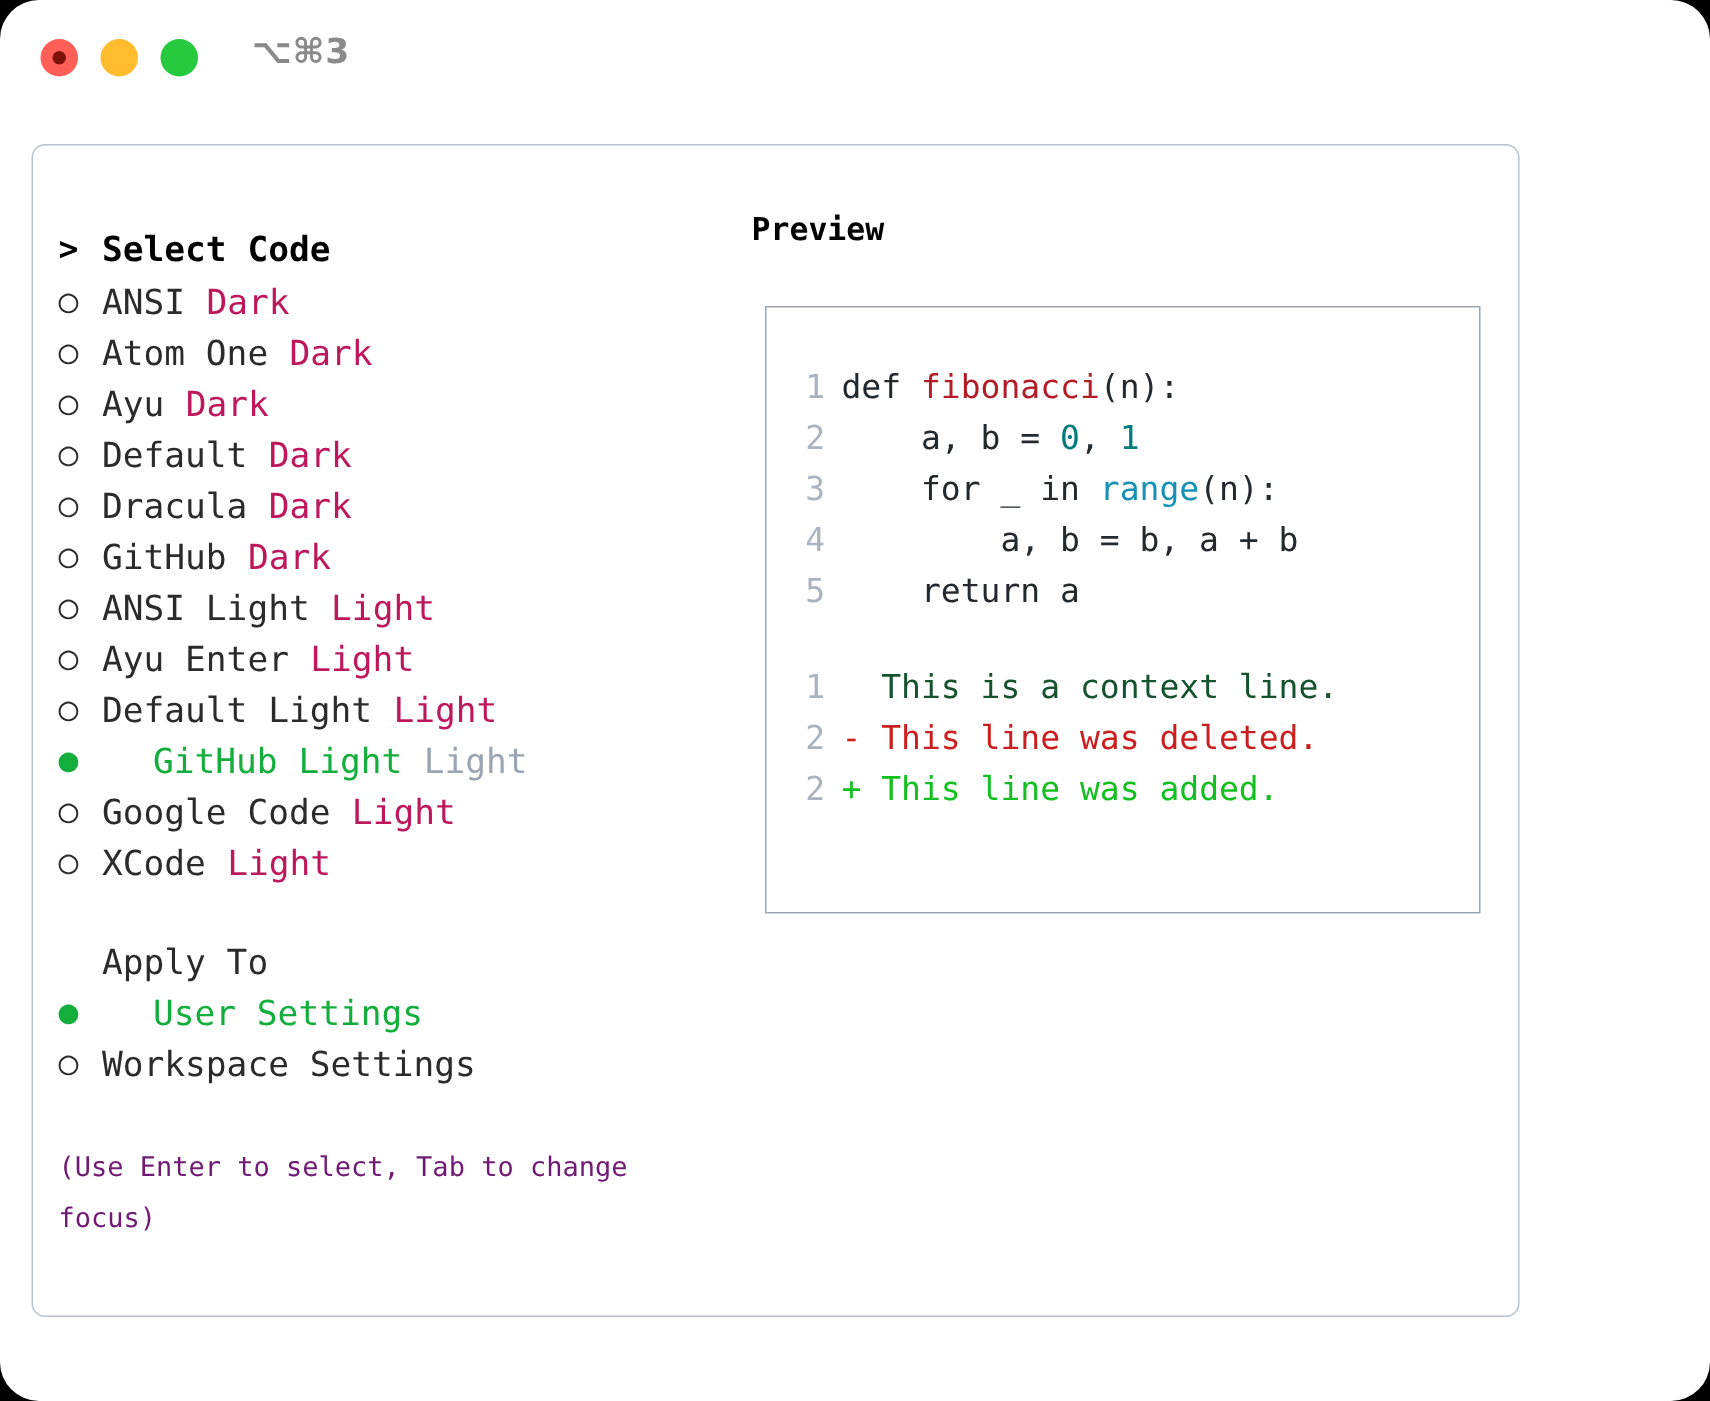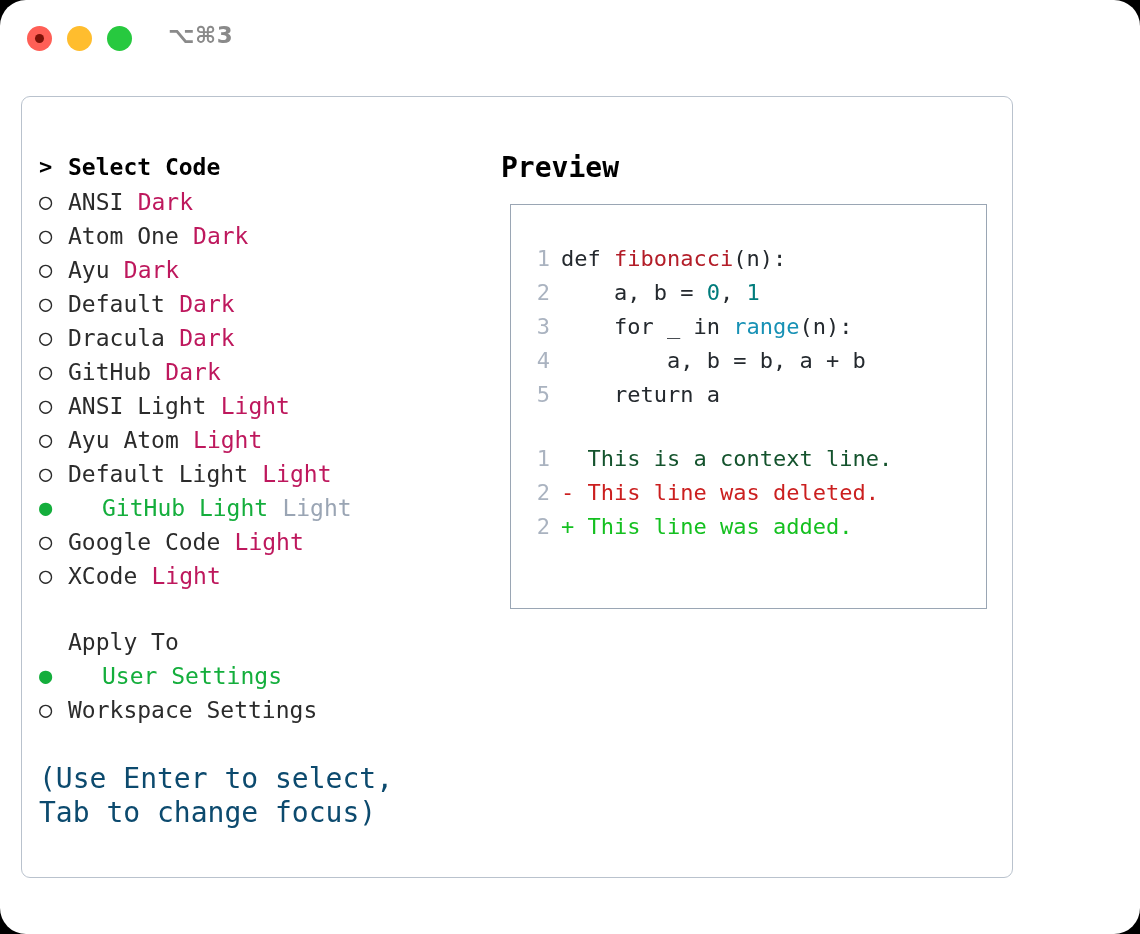--- a/index.html
+++ b/index.html
@@ -114,31 +114,31 @@
   #apply-heading {
     margin-top: 32px;
   }
   #apply-heading .label { color: #2b2b2b; }
 
   #hint {
     position: absolute;
     left: 17px;
     top: 665px;
     width: 420px;
-    font-size: 28px;
+    font-size: 18px;
     line-height: 34px;
-    color: #0c4a6e;
+    color: #701a75;
   }
 
   
   #preview-title {
     position: absolute;
     left: 479px;
-    top: 54px;
-    font-size: 28px;
+    top: 44px;
+    font-size: 21px;
     font-weight: bold;
     color: #000000;
     text-align: right;
   }
   #preview-box {
     position: absolute;
     left: 488px;
     top: 107px;
     width: 477px;
     height: 405px;
@@ -233,21 +233,21 @@
       </div>
 
       <div class="row">
         <span class="bullet">○</span>
         <span class="label">ANSI Light</span>
         <span class="tag">Light</span>
       </div>
 
       <div class="row">
         <span class="bullet">○</span>
-        <span class="label">Ayu Atom</span>
+        <span class="label">Ayu Enter</span>
         <span class="tag">Light</span>
       </div>
 
       <div class="row">
         <span class="bullet">○</span>
         <span class="label">Default Light</span>
         <span class="tag">Light</span>
       </div>
 
       <div class="row selected">

